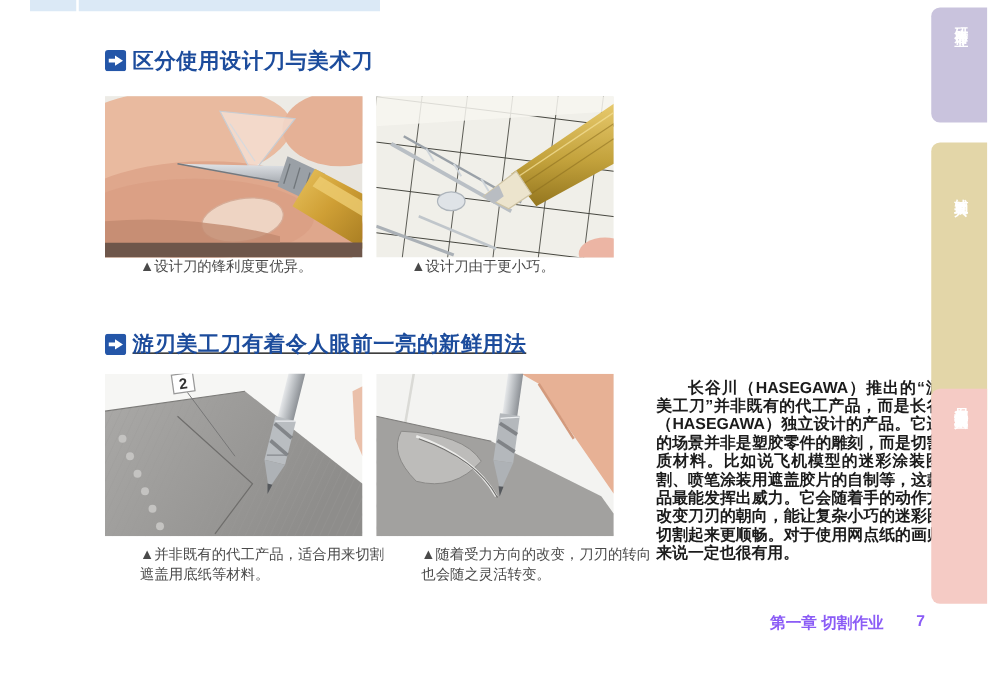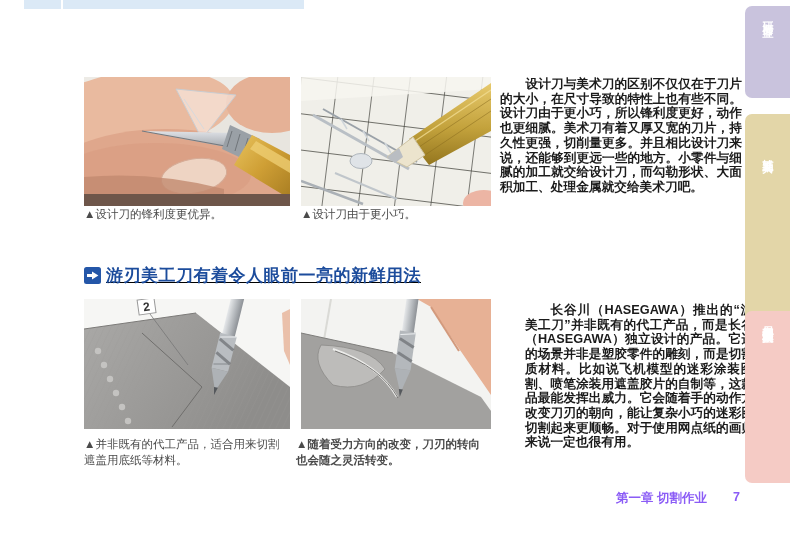--- a/index.html
+++ b/index.html
@@ -3,35 +3,42 @@
 <meta charset="utf-8">
 <style>
   html,body{margin:0;padding:0;background:#ffffff;}
   #page{position:relative;width:790px;height:542px;background:#ffffff;overflow:hidden;
         font-family:"Liberation Sans","DejaVu Sans",sans-serif;}
   .band{position:absolute;top:0;height:9px;background:#dbe9f6;}
   .heading{position:absolute;display:flex;align-items:center;gap:5px;}
   .heading .htxt{font-size:17px;font-weight:bold;color:#1c4c9c;letter-spacing:.5px;white-space:nowrap;}
   .hicon{width:17px;height:17px;flex:0 0 17px;}
   .photo{position:absolute;display:block;}
-  .caption{position:absolute;font-size:11.5px;line-height:15.5px;color:#4a4a4a;}
+  .caption{position:absolute;font-size:11.5px;line-height:15.5px;color:#4a4a4a;margin-left:28px;}
   .bodytext{position:absolute;font-size:12.7px;line-height:14.7px;font-weight:bold;color:#1b1b1b;
             text-align:justify;text-indent:2em;letter-spacing:0;}
   .tab{position:absolute;right:0;width:45px;border-radius:7px 0 0 7px;display:flex;justify-content:center;}
   .tab .vtxt{writing-mode:vertical-rl;color:#ffffff;font-weight:bold;font-size:11px;letter-spacing:1.5px;}
   .footer-chapter,.footer-page{position:absolute;font-size:12.5px;font-weight:bold;color:#8b5cf6;white-space:nowrap;}
 </style>
 </head>
 <body>
 
 <div id="page">
 
   <div class="band" style="left:24px;width:37px;"></div>
   <div class="band" style="left:63px;width:241px;"></div>
 
+  <div class="heading" style="left:84px;top:37px;">
+    <svg class="hicon" viewBox="0 0 17 17">
+      <rect x="0" y="0" width="17" height="17" rx="2.5" fill="#2456a8"></rect>
+      <path d="M3,7 L8,7 L8,4.4 L14.4,8.5 L8,12.6 L8,10 L3,10 Z" fill="#ffffff"></path>
+    </svg>
+    <span class="htxt">区分使用设计刀与美术刀</span>
+  </div>
 
   <svg class="photo" style="left:84px;top:77px;" width="206" height="129" viewBox="0 0 206 129">
     <defs>
       <linearGradient id="gold1" x1="0" y1="0" x2="1" y2="1">
         <stop offset="0" stop-color="#e8c35e"></stop>
           <stop offset="0.5" stop-color="#cf9f35"></stop>
           <stop offset="1" stop-color="#a87d22"></stop>
       </linearGradient>
       <linearGradient id="silv1" x1="0" y1="0" x2="0" y2="1">
         <stop offset="0" stop-color="#dfe2e6"></stop>
@@ -90,21 +97,20 @@
       <line x1="114" y1="64" x2="190" y2="13" stroke="#f2dd93" stroke-width="1.2" opacity="0.8"></line>
       <polygon points="86,80 112,60 124,78 106,90" fill="#ece4cd" stroke="#cfc4a4" stroke-width="1"></polygon>
       <polygon points="86,80 98,71 102,80 94,86" fill="#b9bdc2"></polygon>
     </g>
     <ellipse cx="183" cy="126" rx="21" ry="13" fill="#ecb5a4"></ellipse>
   </svg>
 
   <div class="caption" style="left:84px;top:207px;width:210px;">▲设计刀的锋利度更优异。</div>
   <div class="caption" style="left:301px;top:207px;width:195px;">▲设计刀由于更小巧。</div>
 
-  <div class="bodytext" style="left:500px;top:77px;width:242px;">设计刀与美术刀的区别不仅仅在于刀片的大小，在尺寸导致的特性上也有些不同。设计刀由于更小巧，所以锋利度更好，动作也更细腻。美术刀有着又厚又宽的刀片，持久性更强，切削量更多。并且相比设计刀来说，还能够到更远一些的地方。小零件与细腻的加工就交给设计刀，而勾勒形状、大面积加工、处理金属就交给美术刀吧。</div>
 
   <div class="heading" style="left:84px;top:264px;text-decoration:underline;">
     <svg class="hicon" viewBox="0 0 17 17">
       <rect x="0" y="0" width="17" height="17" rx="2.5" fill="#2456a8"></rect>
       <path d="M3,7 L8,7 L8,4.4 L14.4,8.5 L8,12.6 L8,10 L3,10 Z" fill="#ffffff"></path>
     </svg>
     <span class="htxt">游刃美工刀有着令人眼前一亮的新鲜用法</span>
   </div>
 
   <svg class="photo" style="left:84px;top:299px;" width="206" height="130" viewBox="0 0 206 130">
@@ -181,21 +187,21 @@
       <rect x="90" y="32" width="16" height="38" fill="#b4b8bc"></rect>
       <line x1="91" y1="40" x2="106" y2="47" stroke="#5e6165" stroke-width="3" opacity="0.6"></line>
       <line x1="91" y1="54" x2="106" y2="61" stroke="#5e6165" stroke-width="3" opacity="0.6"></line>
       <line x1="91" y1="36" x2="106" y2="33" stroke="#eceef0" stroke-width="1"></line>
       <polygon points="90,70 106,70 99,94" fill="#aeb2b6"></polygon>
       <polygon points="97,90 101,90 99,98" fill="#55585c"></polygon>
     </g>
   </svg>
 
   <div class="caption" style="left:84px;top:437px;width:206px;">▲并非既有的代工产品，适合用来切割遮盖用底纸等材料。</div>
-  <div class="caption" style="left:296px;top:437px;width:192px;font-weight:bold;">▲随着受力方向的改变，刀刃的转向也会随之灵活转变。</div>
+  <div class="caption" style="left:309px;top:437px;width:192px;">▲随着受力方向的改变，刀刃的转向也会随之灵活转变。</div>
 
   <div class="bodytext" style="left:500px;top:303px;width:242px;margin-left:25px;">长谷川（HASEGAWA）推出的“游刃美工刀”并非既有的代工产品，而是长谷川（HASEGAWA）独立设计的产品。它适合的场景并非是塑胶零件的雕刻，而是切割纸质材料。比如说飞机模型的迷彩涂装图切割、喷笔涂装用遮盖胶片的自制等，这款产品最能发挥出威力。它会随着手的动作方向改变刀刃的朝向，能让复杂小巧的迷彩图案切割起来更顺畅。对于使用网点纸的画师们来说一定也很有用。</div>
 
   <div class="tab" style="top: 6px; height: 85px; padding-top: 7px; background-color: rgb(201, 195, 221);">
     <span class="vtxt">研磨作业</span>
   </div>
   <div class="tab" style="top: 114px; height: 178px; padding-top: 36px; background-color: rgb(227, 214, 168);">
     <span class="vtxt">辅助工具</span>
   </div>
   <div class="tab" style="top: 311px; height: 166px; padding-top: 6px; background-color: rgb(245, 203, 197);">

